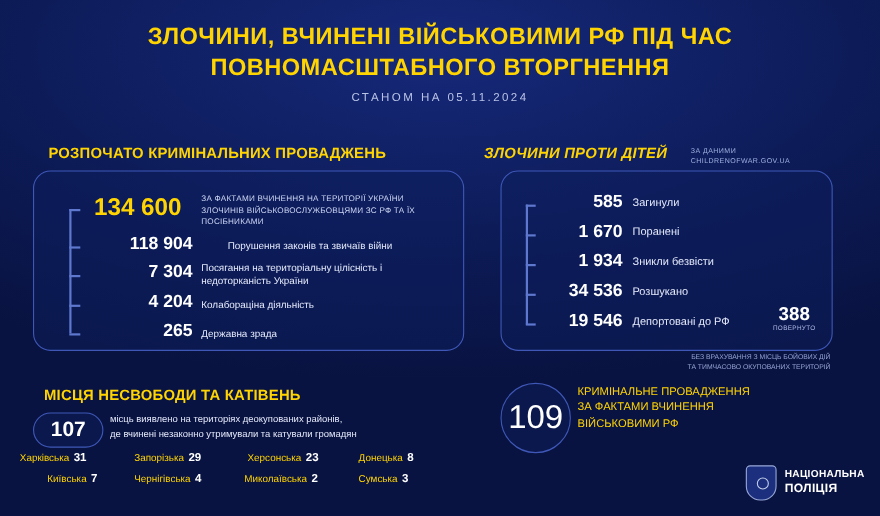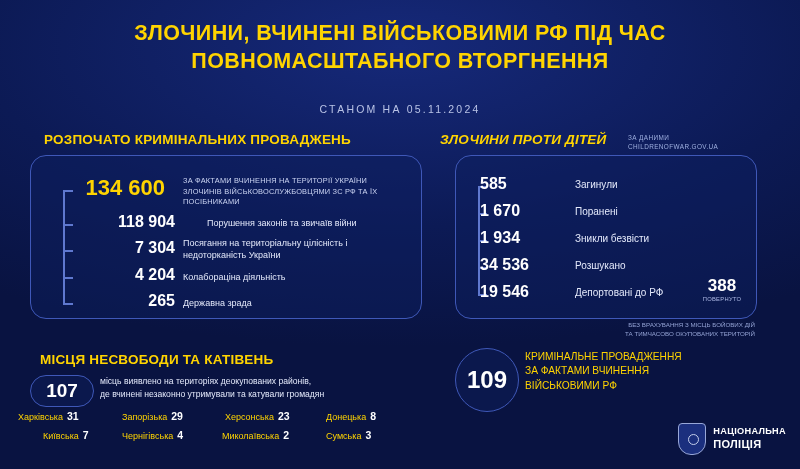--- a/index.html
+++ b/index.html
@@ -32,21 +32,21 @@
     line-height: 1.28;
     padding-top: 20px;
     text-transform: uppercase;
   }
   .title .line2 { display: block; }
   .asof {
     text-align: center;
     font-size: 10.5px;
     color: #b9c3e6;
     letter-spacing: 2.2px;
-    margin-top: 28px;
+    margin-top: 8px;
     text-transform: uppercase;
   }
 
   
   .sec-head {
     position: absolute;
     font-size: 13.5px;
     font-weight: bold;
     color: #ffd400;
     text-transform: uppercase;
@@ -100,20 +100,21 @@
     color: #cdd6f4;
     text-transform: uppercase;
     letter-spacing: 0.2px;
   }
 
   
   .cnum {
     position: absolute;
     font-size: 16px;
     font-weight: bold;
+    text-align: right;
     width: 86px;
   }
   .clbl {
     position: absolute;
     font-size: 10px;
     color: #e4e9fb;
   }
 
   .dep-box {
     position: absolute;
@@ -173,22 +174,22 @@
   
   .big109 {
     position: absolute;
     border: 1.6px solid #3f58b8;
     border-radius: 50%;
     width: 62px;
     height: 62px;
     display: flex;
     align-items: center;
     justify-content: center;
-    font-size: 24px;
-    font-weight: bold;
+    font-size: 30px;
+    font-weight: normal;
     background: rgba(14, 32, 95, 0.4);
   }
   .big109-text {
     position: absolute;
     font-size: 10.2px;
     font-weight: normal;
     color: #ffd400;
     text-transform: uppercase;
     line-height: 1.42;
   }

